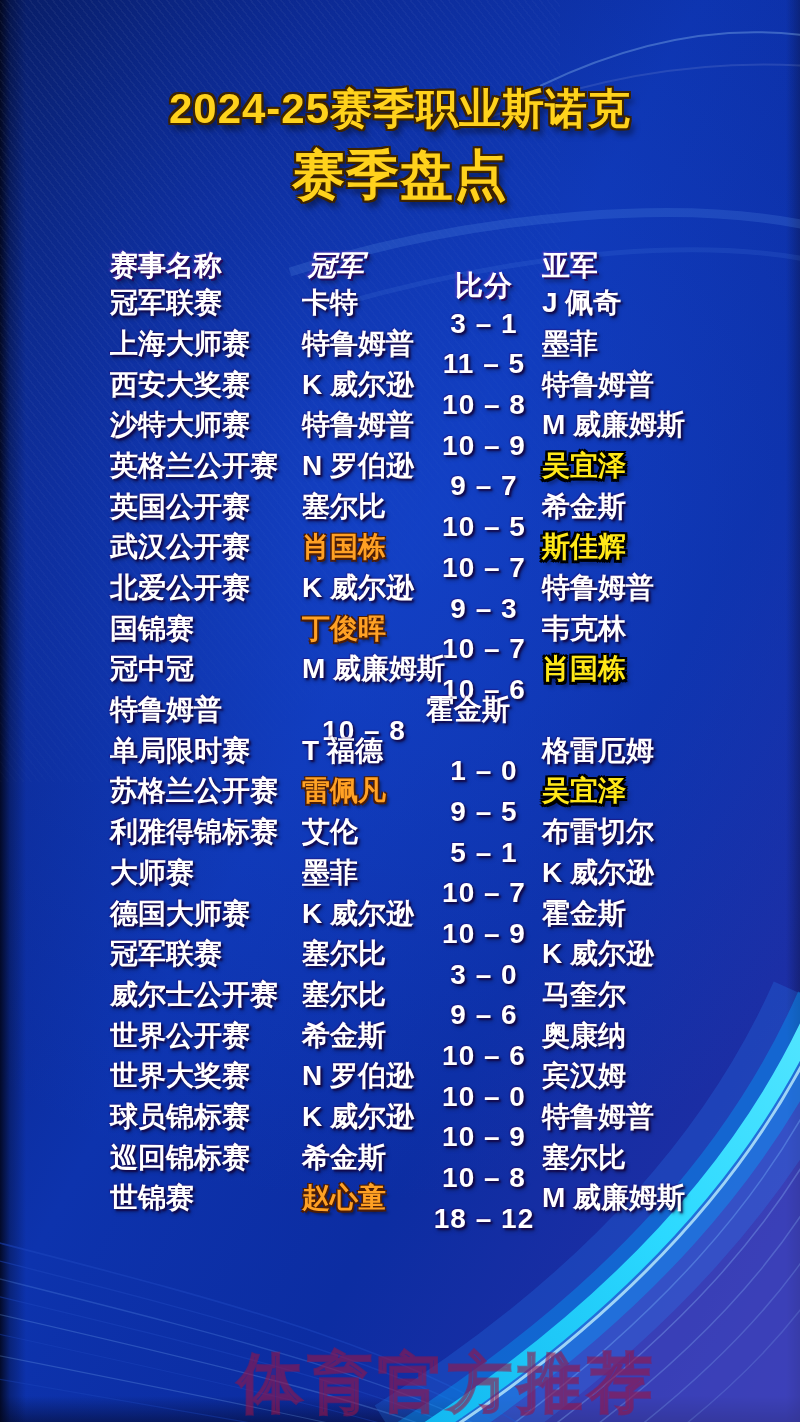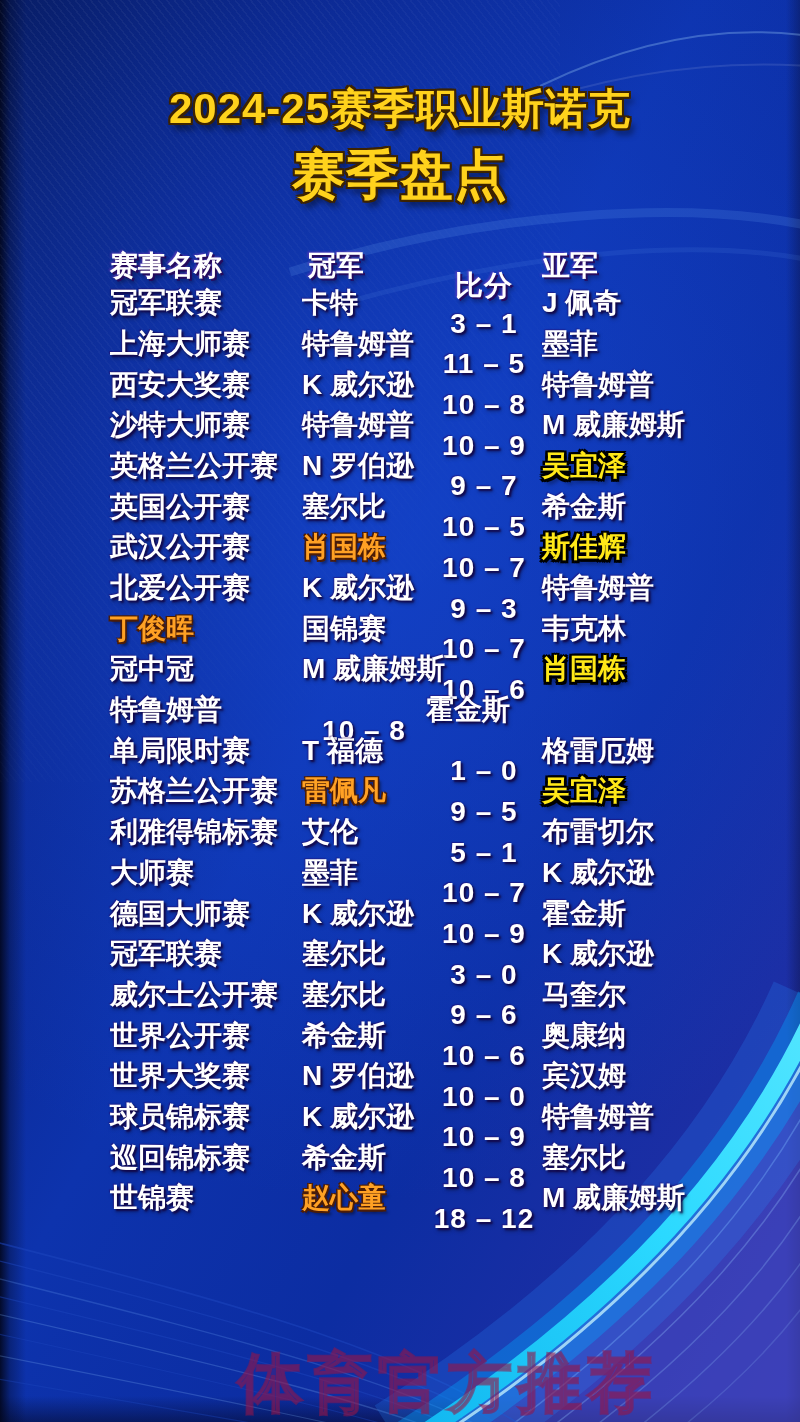--- a/index.html
+++ b/index.html
@@ -53,21 +53,21 @@
     align-items:center;
     white-space:nowrap;
   }
   .cell{
     font-size:28px;font-weight:bold;color:#ffffff;
     text-shadow:2px 2px 2px rgba(20,0,60,0.85), -1px -1px 1px rgba(45,0,95,0.45), 2px 3px 4px rgba(0,0,0,0.35);
     overflow:visible;
   }
   .c-score{text-align:center;letter-spacing:1px;margin-top:41px;}
   .header .cell{font-size:28px;text-shadow:2px 2px 0 rgba(40,8,90,0.9), -1.5px -1.5px 2px rgba(150,60,200,0.45), 3px 4px 4px rgba(0,0,0,0.4);}
-  .header .c-champion{padding-left:6px;}
+  .header .c-champion{padding-left:6px;font-style:italic;}
   .hl-orange{
     color:#ffa124;
     text-shadow:1.5px 1.5px 0 #4d1d06,-1.5px -1.5px 0 #4d1d06,1.5px -1.5px 0 #4d1d06,-1.5px 1.5px 0 #4d1d06,3px 4px 3px rgba(0,0,0,0.45);
   }
   .hl-yellow{
     color:#ffe818;
     text-shadow:
       2.5px 0 0 #000,-2.5px 0 0 #000,0 2.5px 0 #000,0 -2.5px 0 #000,
       2.5px 2.5px 0 #000,-2.5px 2.5px 0 #000,2.5px -2.5px 0 #000,-2.5px -2.5px 0 #000,
       4px 5px 4px rgba(0,0,0,0.5);
@@ -193,22 +193,22 @@
     </div>
 
     <div class="trow">
       <span class="cell c-tournament">北爱公开赛</span>
       <span class="cell c-champion">K 威尔逊</span>
       <span class="cell c-score">9 – 3</span>
       <span class="cell c-runner">特鲁姆普</span>
     </div>
 
     <div class="trow">
+      <span class="cell c-tournament">国锦赛</span>
       <span class="cell c-champion hl-orange">丁俊晖</span>
-      <span class="cell c-tournament">国锦赛</span>
       <span class="cell c-score">10 – 7</span>
       <span class="cell c-runner">韦克林</span>
     </div>
 
     <div class="trow">
       <span class="cell c-tournament">冠中冠</span>
       <span class="cell c-champion">M 威廉姆斯</span>
       <span class="cell c-score">10 – 6</span>
       <span class="cell c-runner hl-yellow">肖国栋</span>
     </div>

